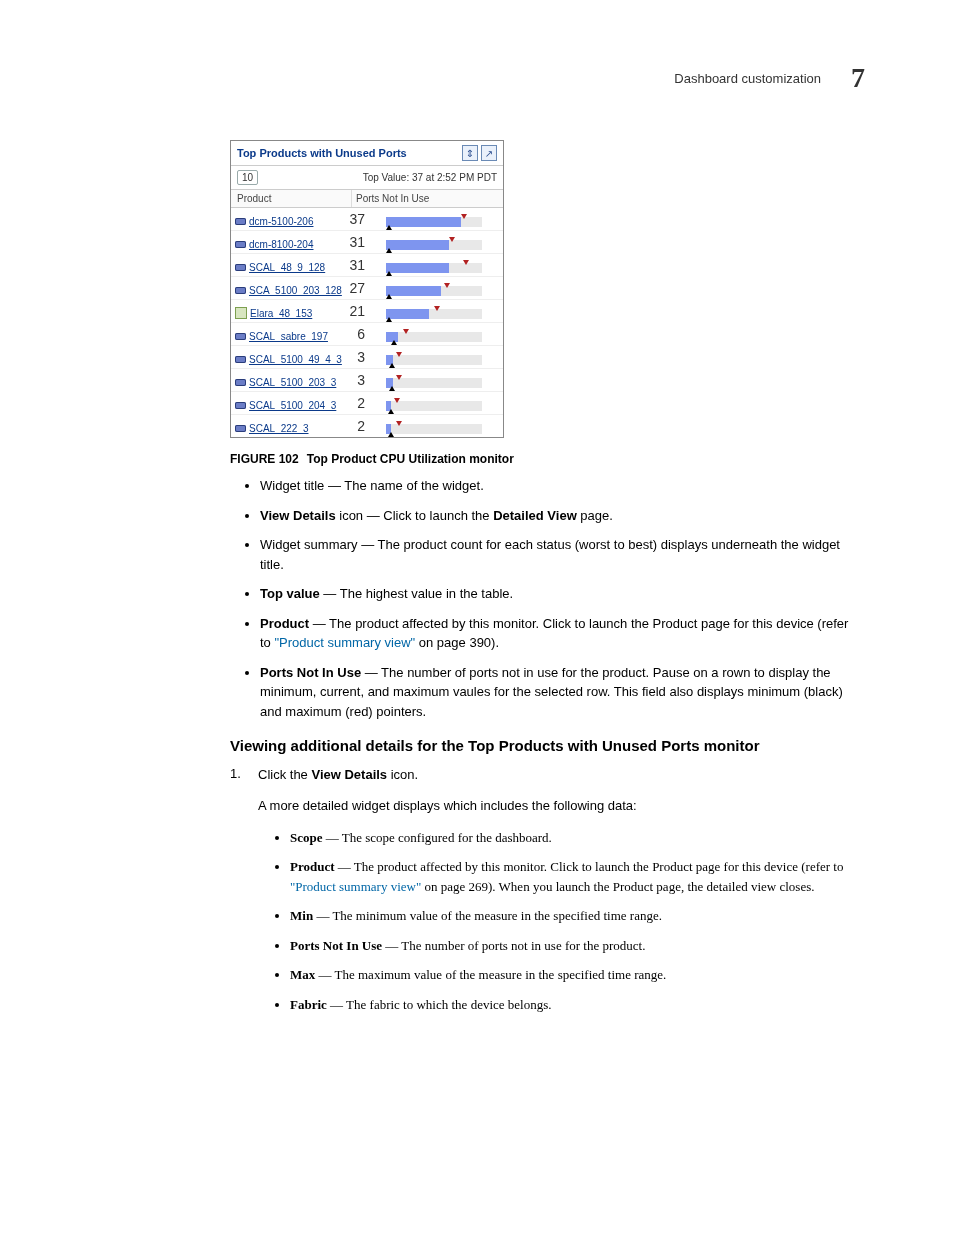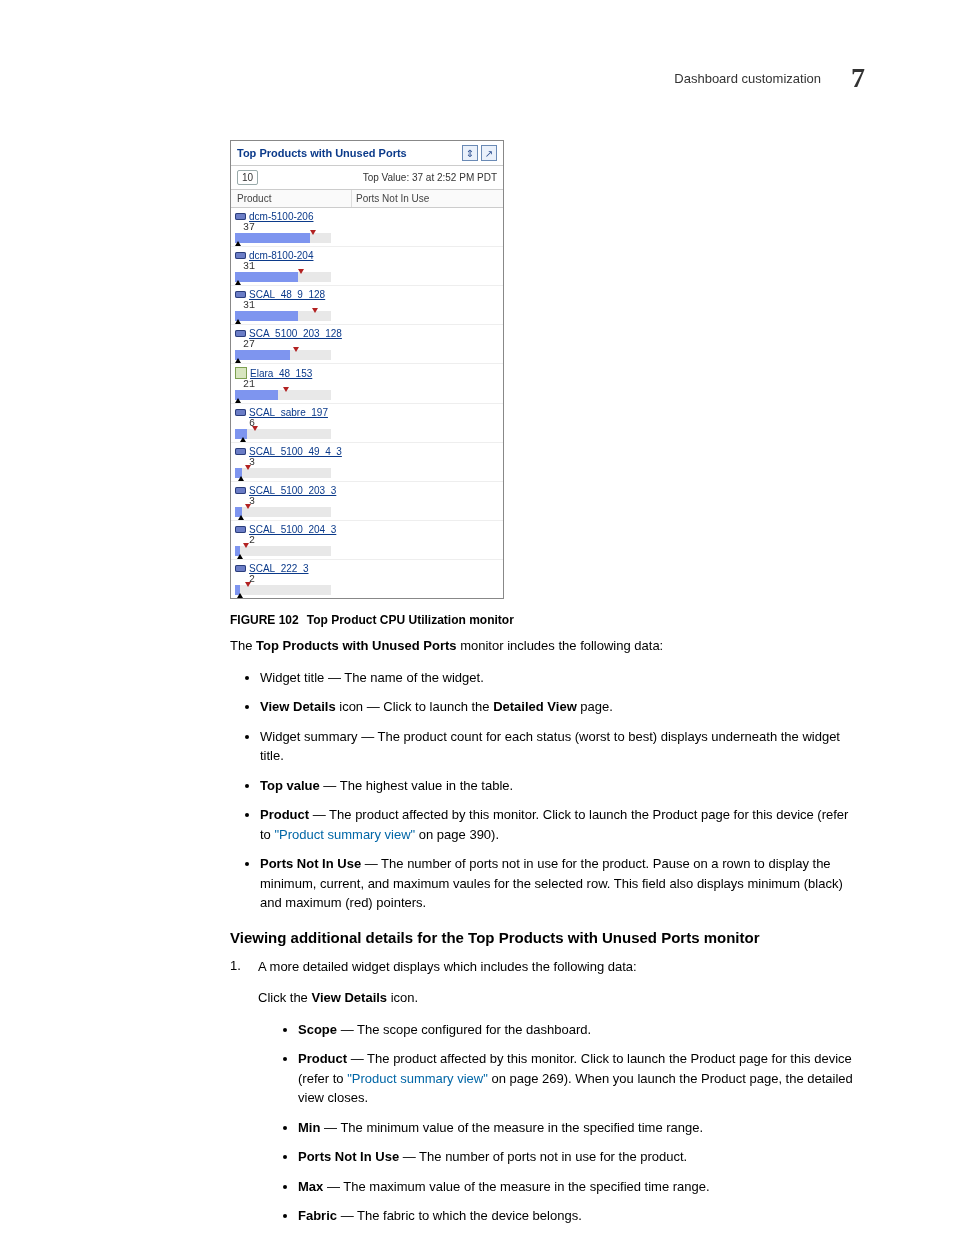--- a/index.html
+++ b/index.html
@@ -17,38 +17,38 @@
   .widget-title{color:#0b3a8a;font-weight:bold;}
   .widget-icons{display:flex;gap:3px;}
   .wi{width:14px;height:14px;border:1px solid #6a8ab5;background:#eaf1fb;display:flex;align-items:center;justify-content:center;font-size:10px;color:#2a4d8f;}
   .widget-summary{display:flex;justify-content:space-between;align-items:center;padding:4px 6px;border-bottom:1px solid #ccc;font-size:10px;color:#333;}
   .count-box{border:1px solid #9aa;border-radius:2px;padding:1px 4px;background:#fff;font-size:10px;}
   .widget-headers{display:flex;padding:0 2px;border-bottom:1px solid #ccc;background:#fafafa;}
   .whcell{padding:3px 4px;font-size:10px;color:#444;}
   .wh-prod{width:110px;border-right:1px solid #ddd;}
   .wh-ports{flex:1;}
   .widget-rows{}
-  .wrow{display:flex;align-items:flex-start;padding:3px 4px;border-bottom:1px solid #eee;flex-direction:column;}
+  .wrow{display:flex;align-items:flex-end;padding:3px 4px;border-bottom:1px solid #eee;}
   .wrow:last-child{border-bottom:none;}
   .wprod{width:110px;display:flex;align-items:center;gap:3px;}
   .wprod a{color:#0b3a8a;text-decoration:underline;font-size:10px;word-break:break-all;}
   .sw-icon{width:11px;height:7px;background:#6b7dc6;border-radius:2px;box-shadow:0 0 0 1px #2a3d7a inset;flex:0 0 11px;}
   .host-icon{width:10px;height:10px;background:#d8e6c0;border:1px solid #7da050;flex:0 0 10px;}
-  .wnum{width:20px;text-align:right;font-size:10px;color:#333;margin-right:21px;font-family:Liberation Mono, monospace;}
+  .wnum{width:20px;text-align:right;font-size:14px;color:#333;margin-right:21px;}
   .wbar-cell{flex:1;}
   .wbar-track{position:relative;height:10px;background:#e8e8e8;width:96px;}
   .wbar-fill{position:absolute;top:0;left:0;bottom:0;background:#7e95ef;}
   .ptr-max{position:absolute;top:-3px;width:0;height:0;border-left:3px solid transparent;border-right:3px solid transparent;border-top:5px solid #b22222;}
   .ptr-min{position:absolute;bottom:-3px;width:0;height:0;border-left:3px solid transparent;border-right:3px solid transparent;border-bottom:5px solid #000;}
   .fig-caption{margin-top:14px;font-size:12px;}
   .fig-caption .label{font-weight:bold;margin-right:8px;}
   ul.bullets{list-style:disc;padding-left:30px;margin:6px 0 14px 0;}
   ul.bullets li{margin:0 0 10px 0;line-height:1.5;}
   ul.sub-bullets{list-style:disc;padding-left:28px;margin:8px 0 0 0;}
-  ul.sub-bullets li{margin:0 0 10px 12px;line-height:1.5;}
+  ul.sub-bullets li{margin:0 0 10px 4px;line-height:1.5;font-family:Liberation Serif, serif;}
   .step-list{margin:4px 0 0 0;padding-left:0;}
   .step{display:flex;margin-bottom:10px;}
   .step-num{width:28px;flex:0 0 28px;}
   .step-body{flex:1;}
   h3.subhead{font-size:15px;font-weight:bold;margin:16px 0 12px 0;}
 </style>
 </head>
 <body>
 <div class="page">
 
@@ -218,41 +218,38 @@
                 </div>
               </div>
             </div>
           </div>
     </div>
     <div class="fig-caption">
       <span class="label">FIGURE 102</span><span class="bold">Top Product CPU Utilization monitor</span>
     </div>
   </div>
 
-  <p>
-    <span>The </span><span class="bold">Top Products with Unused Ports</span><span> monitor includes the following data:</span>
-  </p>
 
   <ul class="bullets">
     <li><span>Widget title — The name of the widget.</span></li>
     <li><span class="bold">View Details</span><span> icon — Click to launch the </span><span class="bold">Detailed View</span><span> page.</span></li>
     <li><span>Widget summary — The product count for each status (worst to best) displays underneath the widget title.</span></li>
     <li><span class="bold">Top value</span><span> — The highest value in the table.</span></li>
     <li><span class="bold">Product</span><span> — The product affected by this monitor. Click to launch the Product page for this device (refer to </span><a href="#" class="doclink">"Product summary view"</a><span> on page 390).</span></li>
     <li><span class="bold">Ports Not In Use</span><span> — The number of ports not in use for the product. Pause on a rown to display the minimum, current, and maximum vaules for the selected row. This field also displays minimum (black) and maximum (red) pointers.</span></li>
   </ul>
 
   <h3 class="subhead">Viewing additional details for the Top Products with Unused Ports monitor</h3>
 
   <div class="step-list">
     <div class="step">
       <div class="step-num">1.</div>
       <div class="step-body">
+        <p><span>Click the </span><span class="bold">View Details</span><span> icon.</span></p>
         <p>A more detailed widget displays which includes the following data:</p>
-        <p><span>Click the </span><span class="bold">View Details</span><span> icon.</span></p>
         <ul class="sub-bullets">
           <li><span class="bold">Scope</span><span> — The scope configured for the dashboard.</span></li>
           <li><span class="bold">Product</span><span> — The product affected by this monitor. Click to launch the Product page for this device (refer to </span><a href="#" class="doclink">"Product summary view"</a><span> on page 269). When you launch the Product page, the detailed view closes.</span></li>
           <li><span class="bold">Min</span><span> — The minimum value of the measure in the specified time range.</span></li>
           <li><span class="bold">Ports Not In Use</span><span> — The number of ports not in use for the product.</span></li>
           <li><span class="bold">Max</span><span> — The maximum value of the measure in the specified time range.</span></li>
           <li><span class="bold">Fabric</span><span> — The fabric to which the device belongs.</span></li>
         </ul>
       </div>
     </div>

